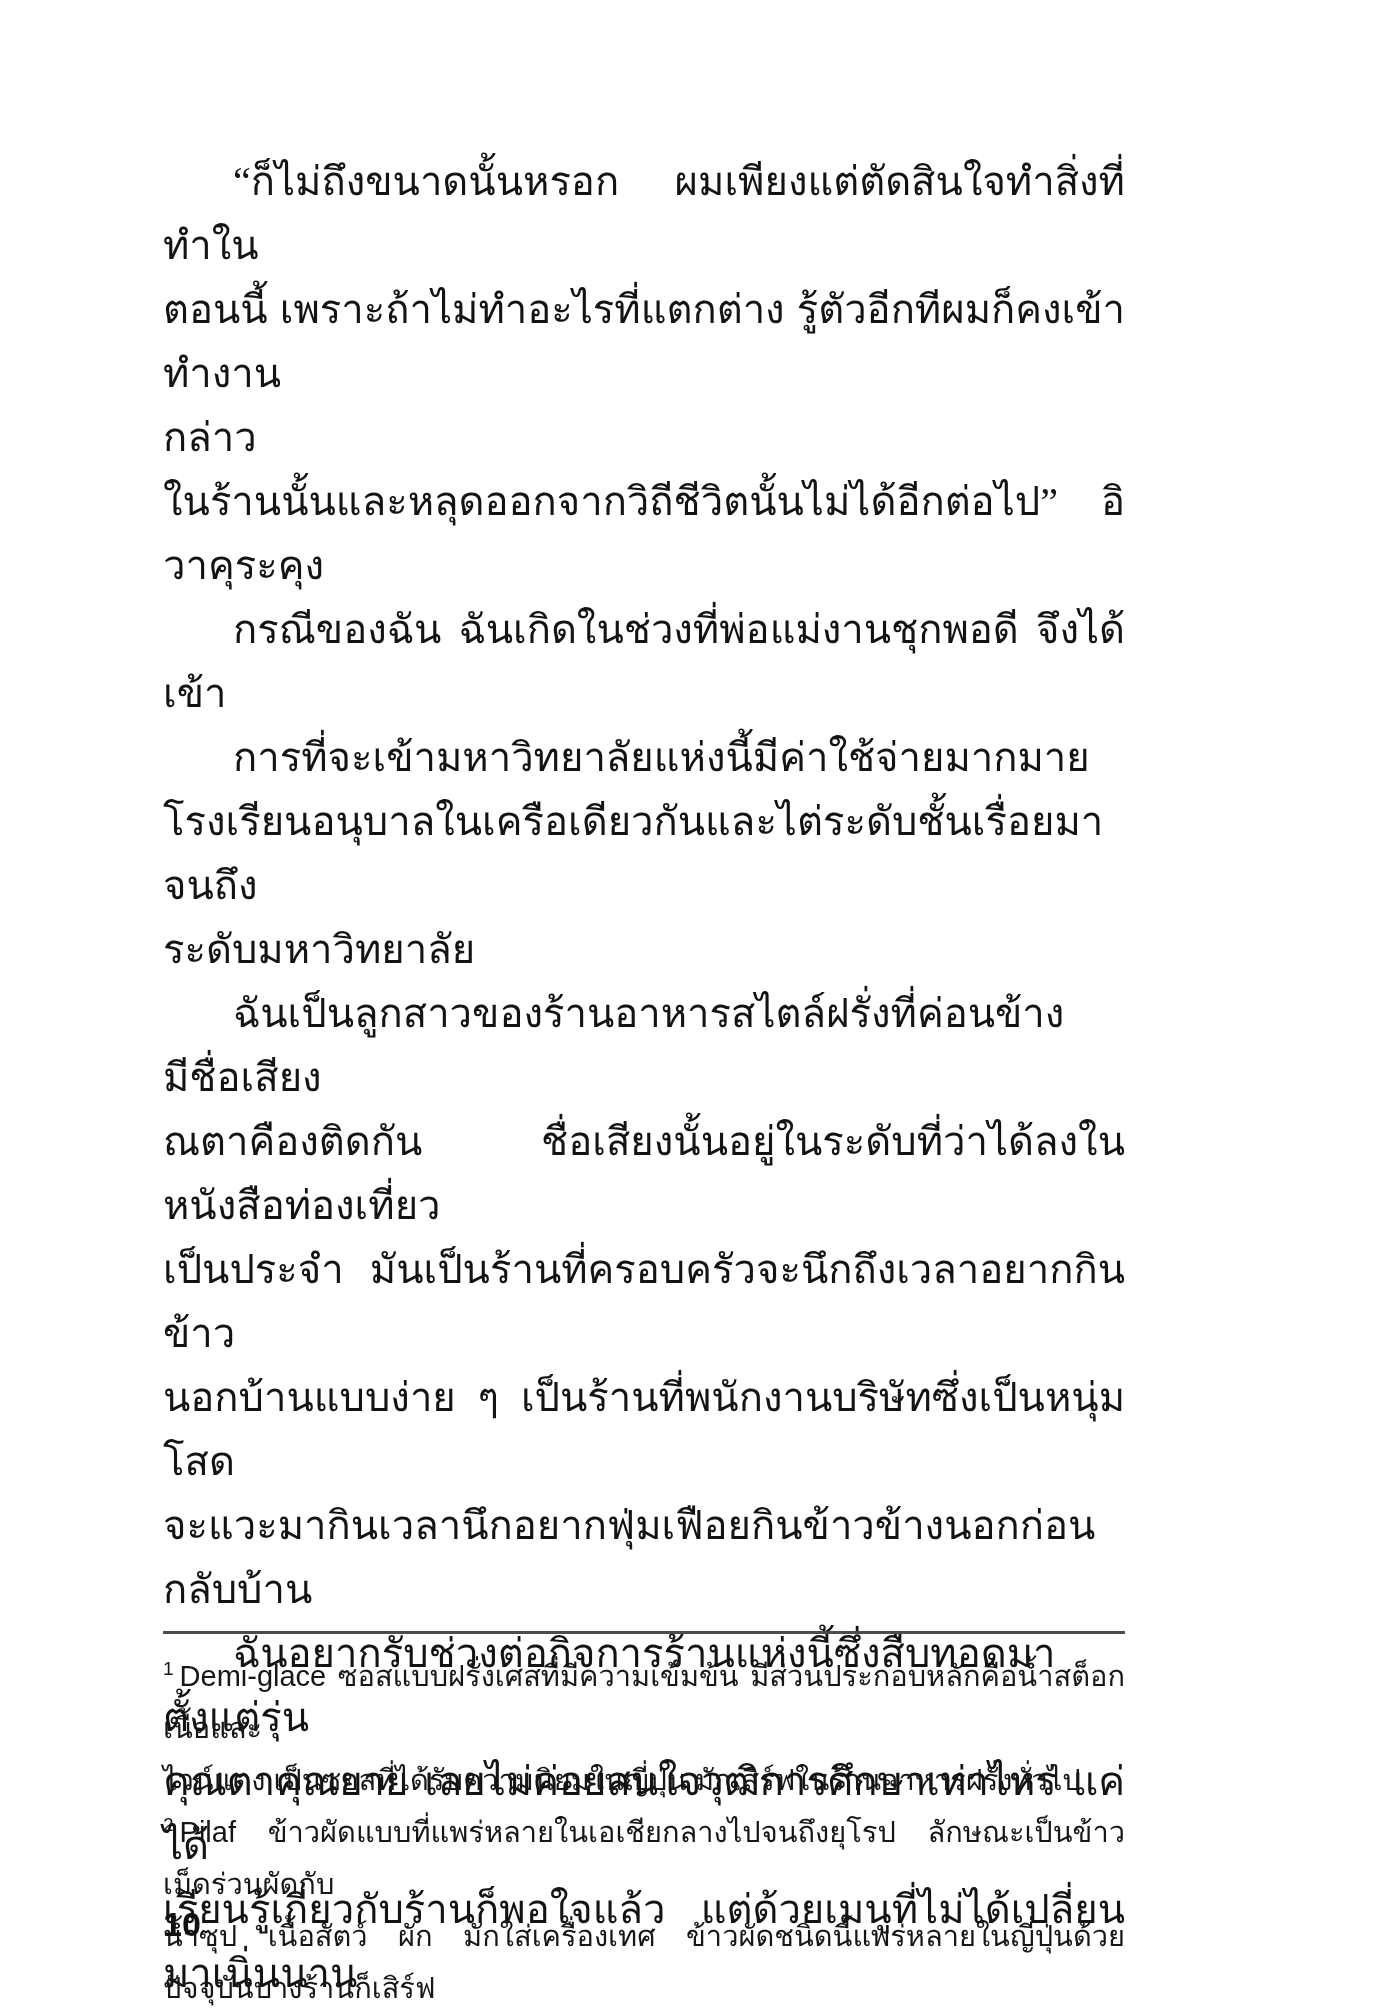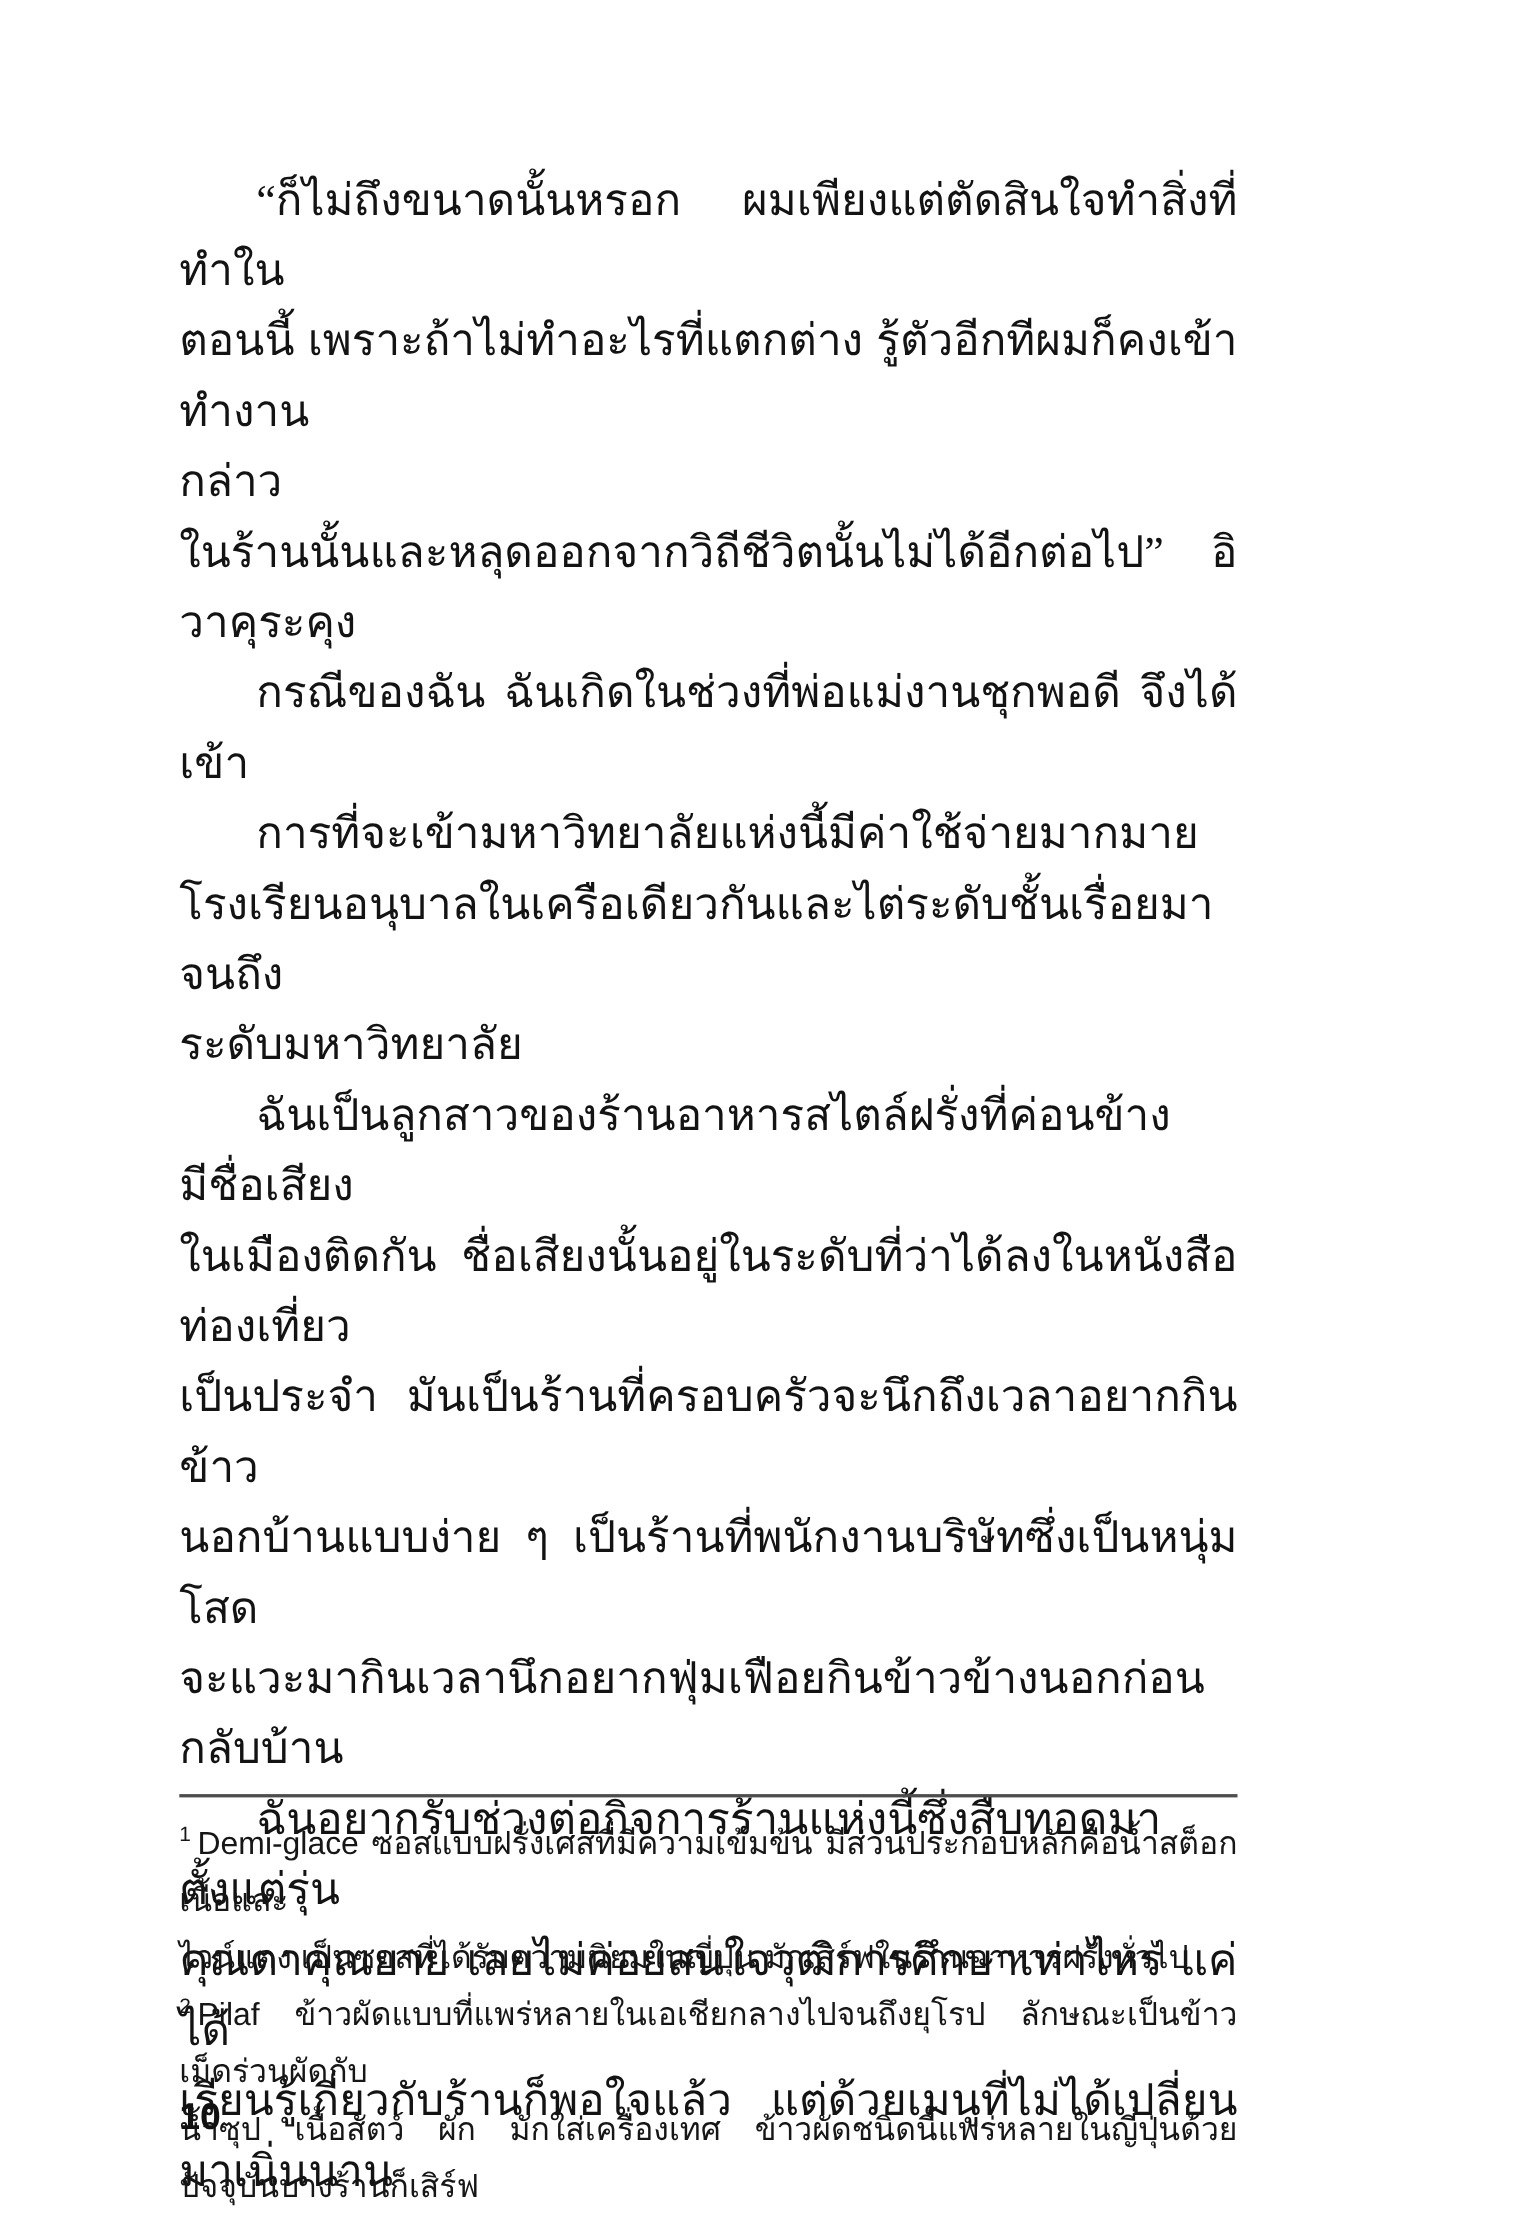--- a/index.html
+++ b/index.html
@@ -82,21 +82,21 @@
   <section id="body-text">
       <div class="line indent full">“ก็ไม่ถึงขนาดนั้นหรอก ผมเพียงแต่ตัดสินใจทำสิ่งที่ทำใน</div>
       <div class="line full">ตอนนี้ เพราะถ้าไม่ทำอะไรที่แตกต่าง รู้ตัวอีกทีผมก็คงเข้าทำงาน</div>
       <div class="line">กล่าว</div>
       <div class="line full">ในร้านนั้นและหลุดออกจากวิถีชีวิตนั้นไม่ได้อีกต่อไป” อิวาคุระคุง</div>
       <div class="line indent full">กรณีของฉัน ฉันเกิดในช่วงที่พ่อแม่งานชุกพอดี จึงได้เข้า</div>
       <div class="line indent">การที่จะเข้ามหาวิทยาลัยแห่งนี้มีค่าใช้จ่ายมากมาย</div>
       <div class="line full">โรงเรียนอนุบาลในเครือเดียวกันและไต่ระดับชั้นเรื่อยมาจนถึง</div>
       <div class="line">ระดับมหาวิทยาลัย</div>
       <div class="line indent full">ฉันเป็นลูกสาวของร้านอาหารสไตล์ฝรั่งที่ค่อนข้างมีชื่อเสียง</div>
-      <div class="line full">ในเมืองติดกัน ชื่อเสียงนั้นอยู่ในระดับที่ว่าได้ลงในหนังสือท่องเที่ยว</div>
+      <div class="line full">ณตาคืองติดกัน ชื่อเสียงนั้นอยู่ในระดับที่ว่าได้ลงในหนังสือท่องเที่ยว</div>
       <div class="line full">เป็นประจำ มันเป็นร้านที่ครอบครัวจะนึกถึงเวลาอยากกินข้าว</div>
       <div class="line full">นอกบ้านแบบง่าย ๆ เป็นร้านที่พนักงานบริษัทซึ่งเป็นหนุ่มโสด</div>
       <div class="line full">จะแวะมากินเวลานึกอยากฟุ่มเฟือยกินข้าวข้างนอกก่อนกลับบ้าน</div>
       <div class="line indent full">ฉันอยากรับช่วงต่อกิจการร้านแห่งนี้ซึ่งสืบทอดมาตั้งแต่รุ่น</div>
       <div class="line full">คุณตาคุณยาย เลยไม่ค่อยสนใจวุฒิการศึกษาเท่าไหร่ แค่ได้</div>
       <div class="line full">เรียนรู้เกี่ยวกับร้านก็พอใจแล้ว แต่ด้วยเมนูที่ไม่ได้เปลี่ยนมาเนิ่นนาน</div>
     </section>
   <hr id="footnote-rule">
   <section id="footnotes">
       <div class="fn-line full"><sup>1</sup><span>Demi-glace ซอสแบบฝรั่งเศสที่มีความเข้มข้น มีส่วนประกอบหลักคือน้ำสต็อกเนื้อและ</span></div>

